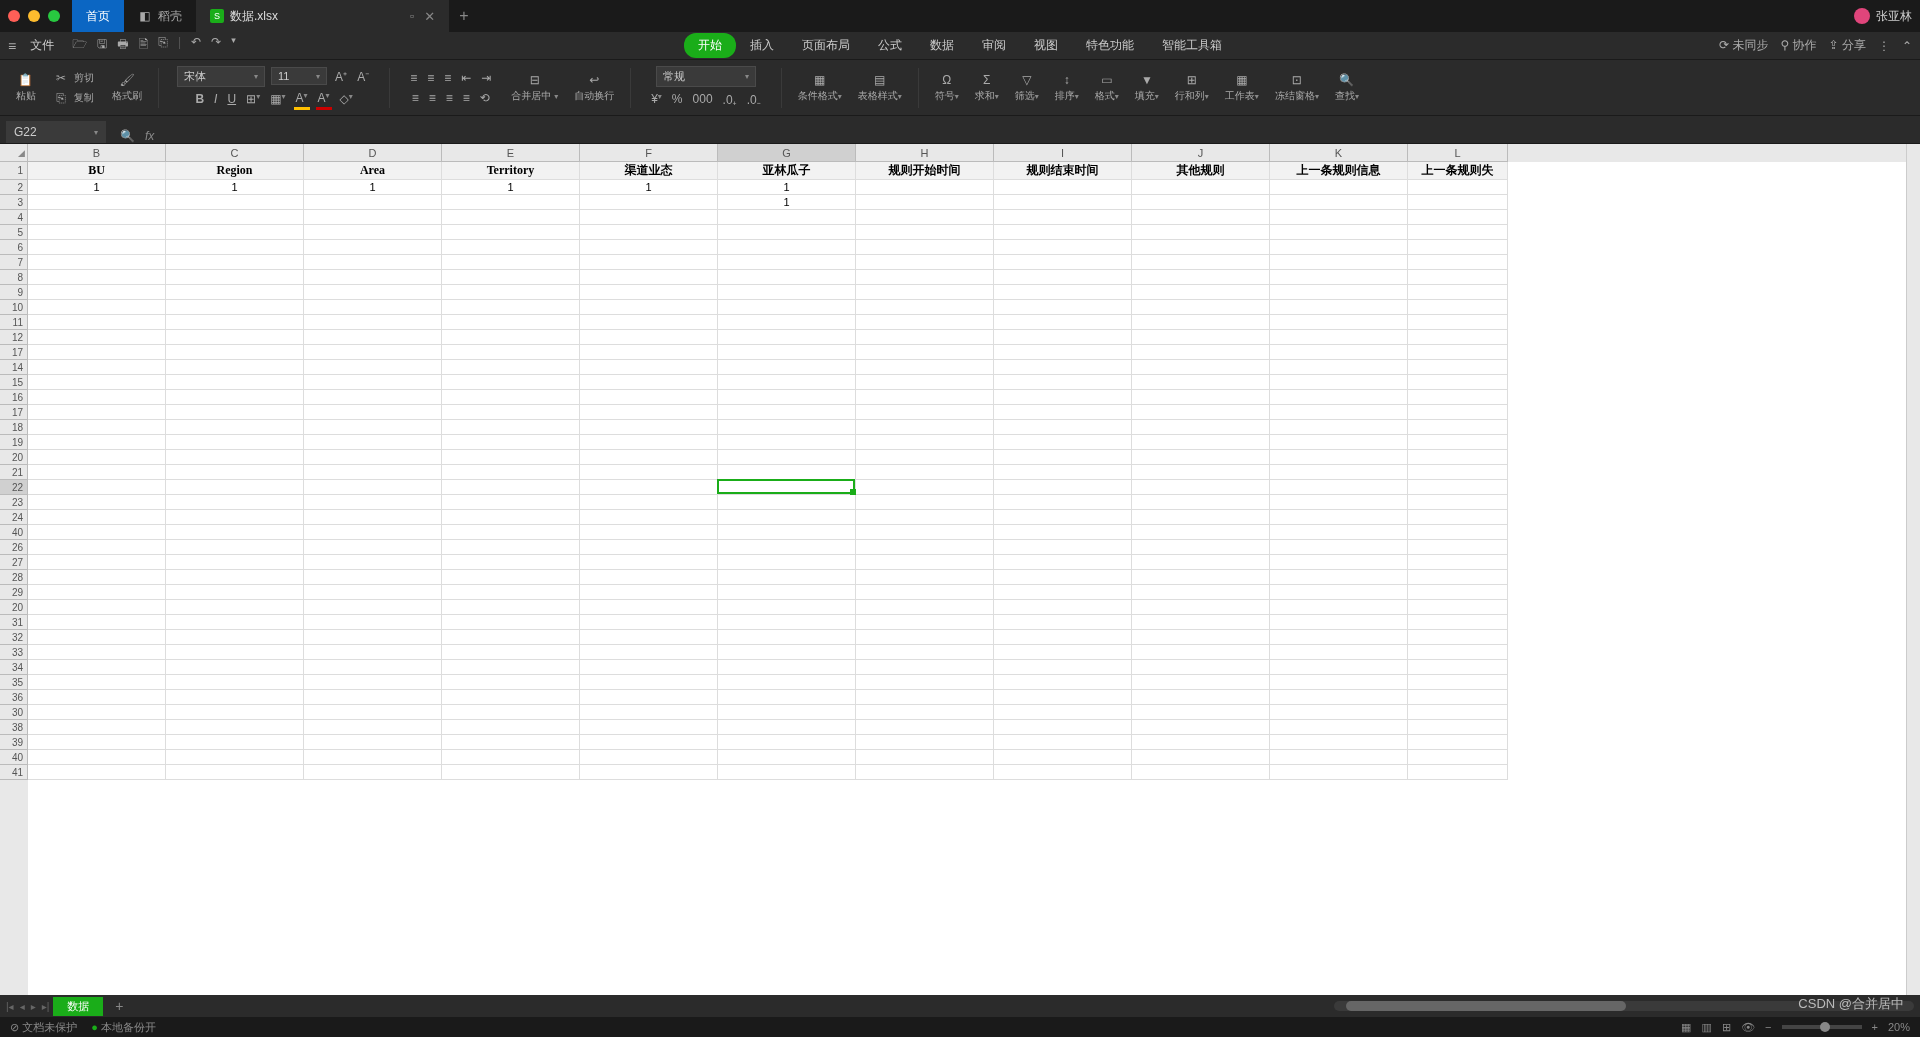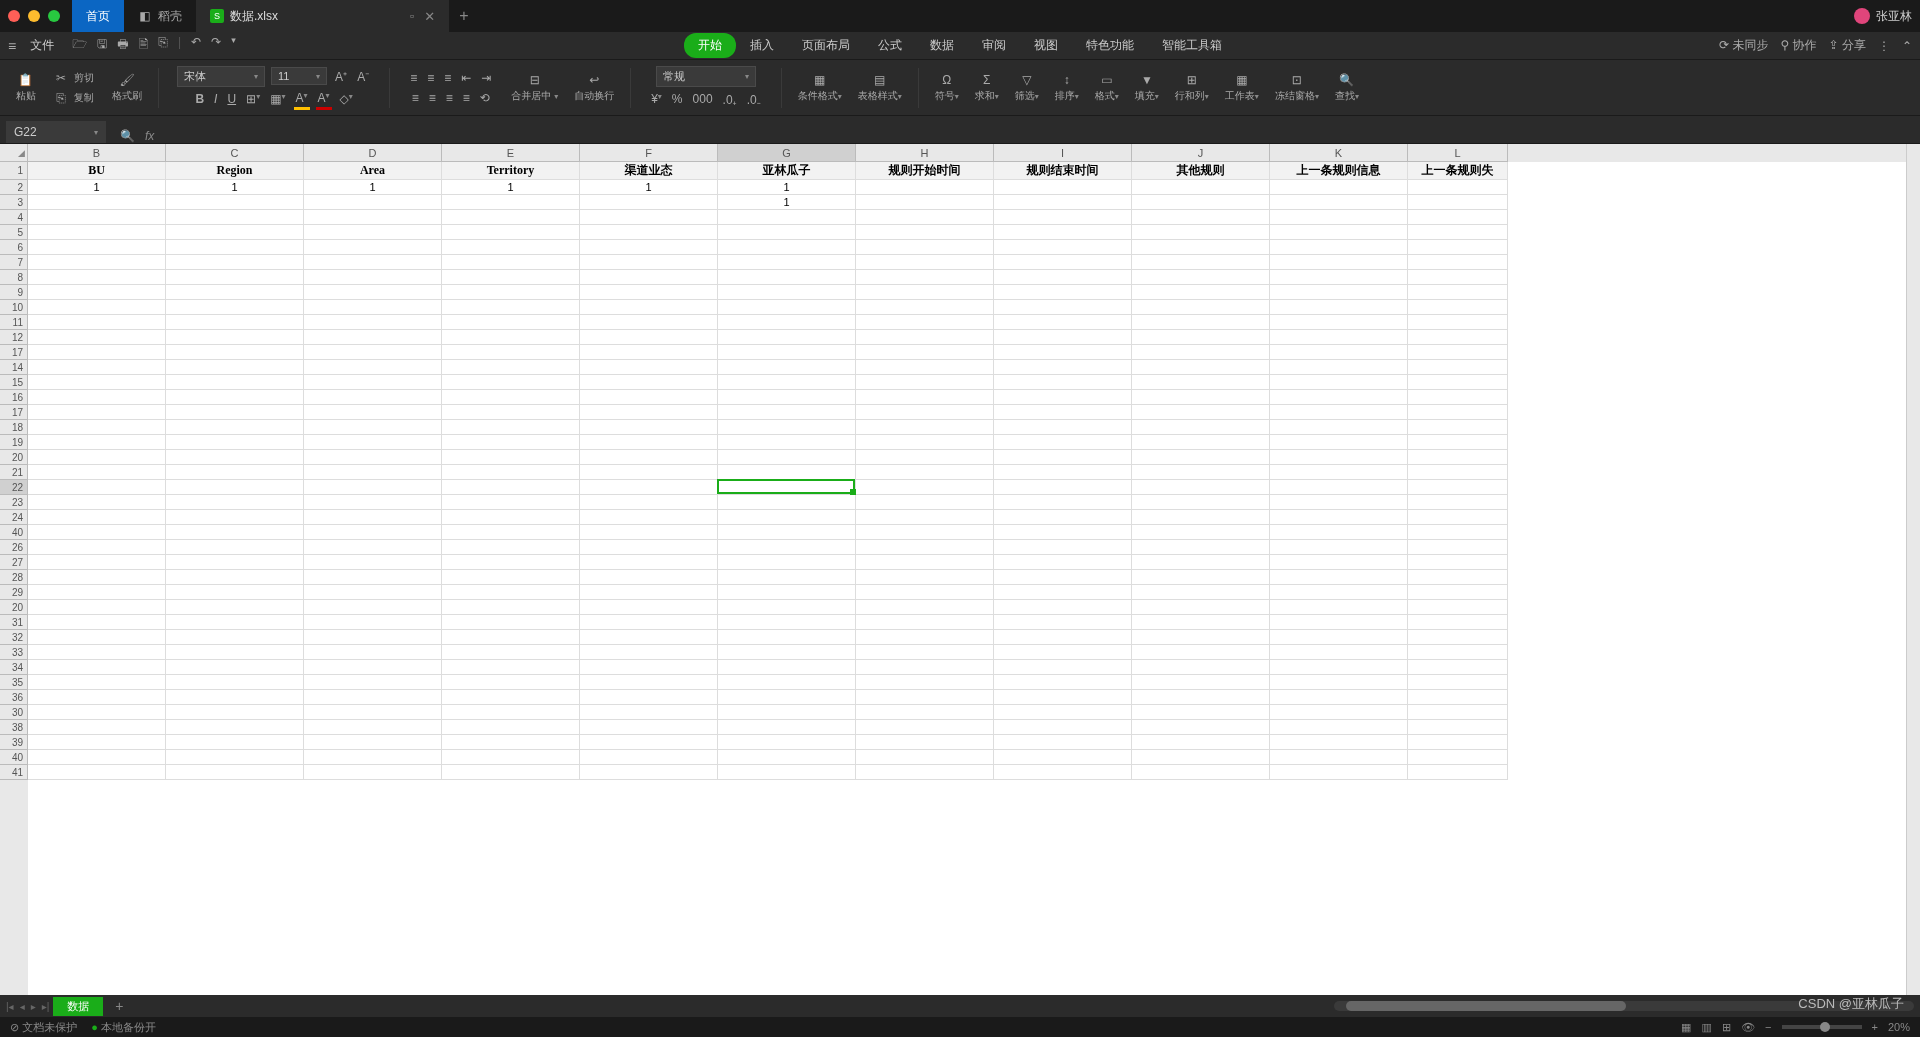--- a/index.html
+++ b/index.html
@@ -923,13 +923,13 @@
     <span>👁</span>
     <span>−</span>
     <div class="zoom-track">
         <div class="zoom-thumb"></div>
       </div>
     <span>+</span>
     <span>20%</span>
   </div>
 </div>
 
-<div class="watermark">CSDN @亚林瓜子</div>
+<div class="watermark">CSDN @合并居中</div>
 
 </body></html>

